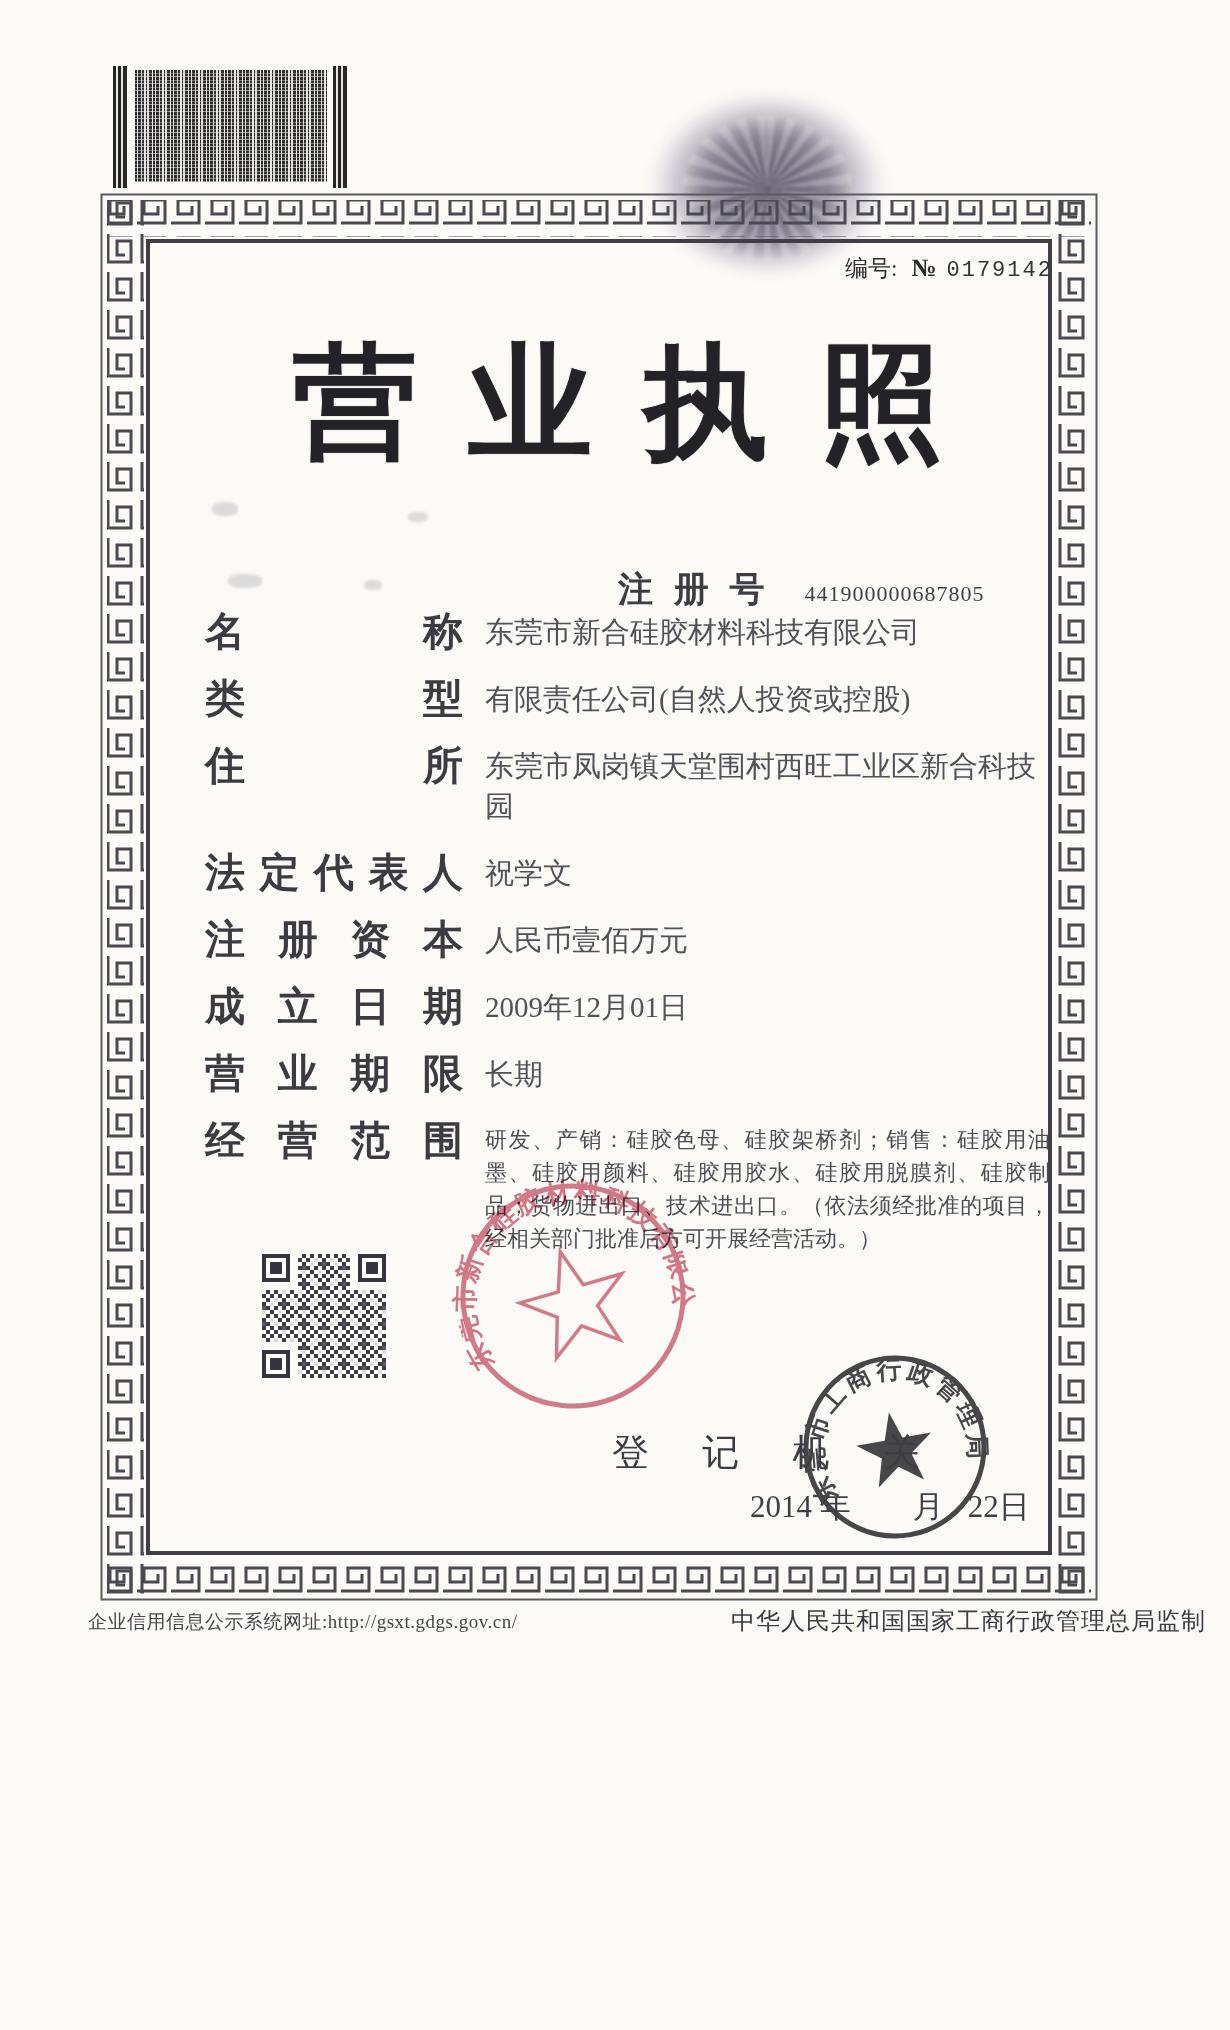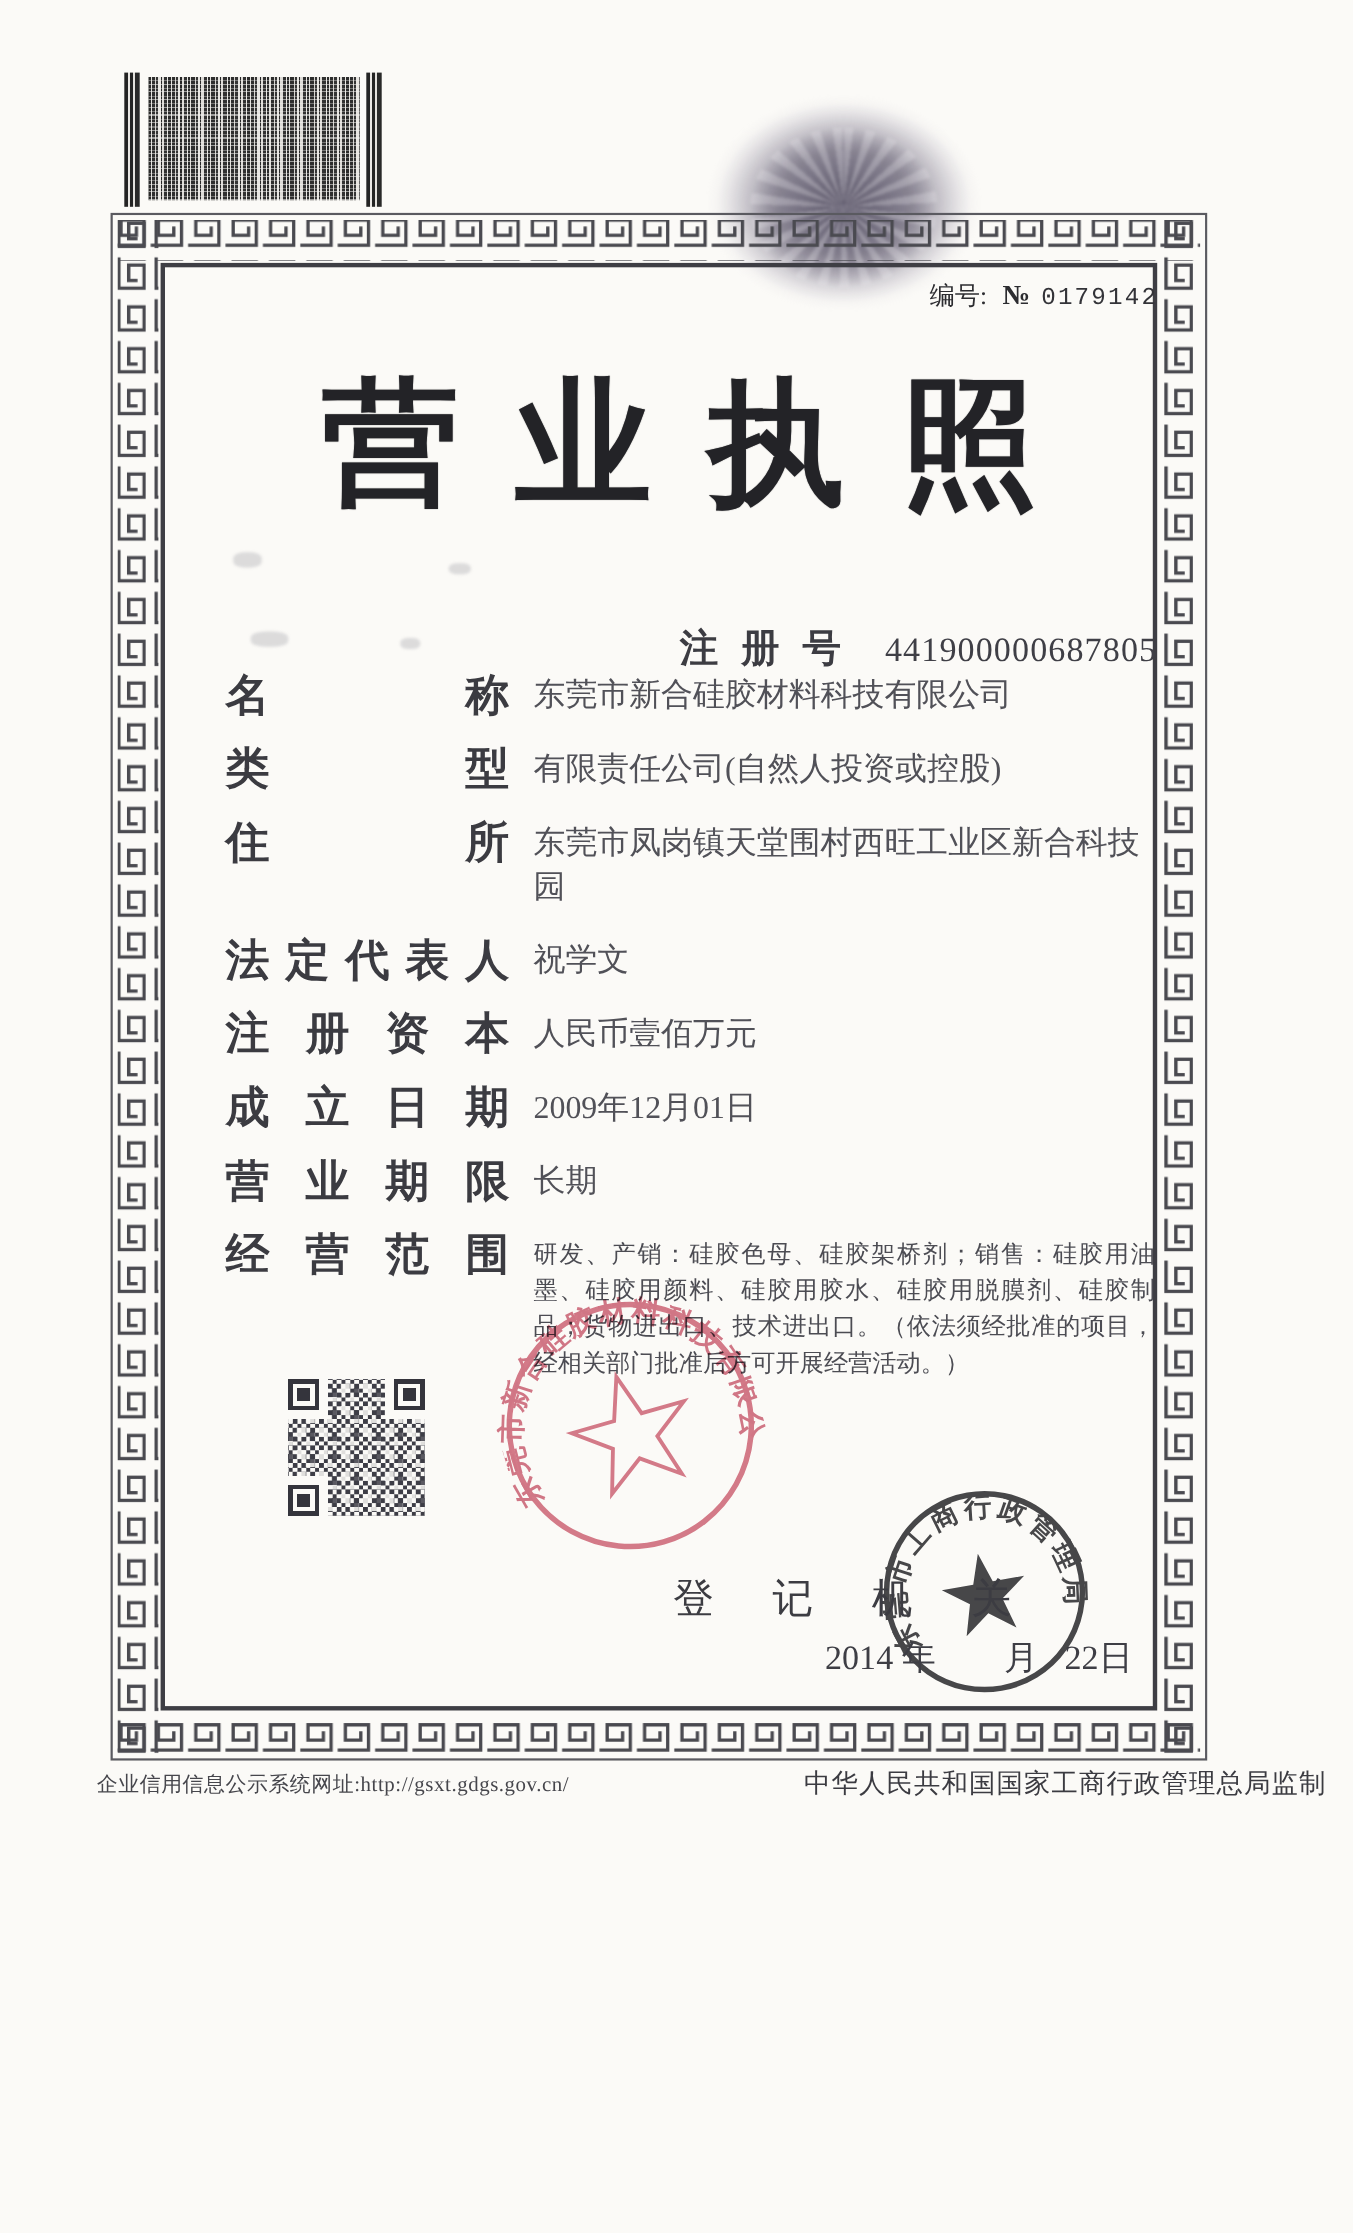--- a/index.html
+++ b/index.html
@@ -52,21 +52,21 @@
   .doc-title{
     position:absolute;left:293px;top:342px;width:650px;
     display:flex;justify-content:space-between;
     font-size:124px;font-weight:800;line-height:1;color:#232327;
     text-shadow:0 0 1px rgba(35,35,39,.7);
   }
 
   
   .regline{position:absolute;left:618px;top:566px;display:flex;align-items:baseline;white-space:nowrap;}
   .regline .reglabel{font-size:35px;color:#3c3c42;letter-spacing:6px;font-weight:600;}
-  .regline .regno{margin-left:34px;font-size:31px;letter-spacing:1px;color:#3f3f46;}
+  .regline .regno{margin-left:34px;font-size:22px;letter-spacing:1px;color:#3f3f46;}
 
   
   .fields{position:absolute;left:205px;top:612px;width:850px;}
   .field-row{display:flex;align-items:flex-start;margin-bottom:27px;}
   .field-label{
     flex:0 0 258px;display:flex;justify-content:space-between;
     font-size:40px;line-height:40px;color:#3b3b41;font-weight:600;
   }
   .field-value{margin-left:22px;font-size:29px;line-height:40px;color:#515158;}
   .field-value.small{

